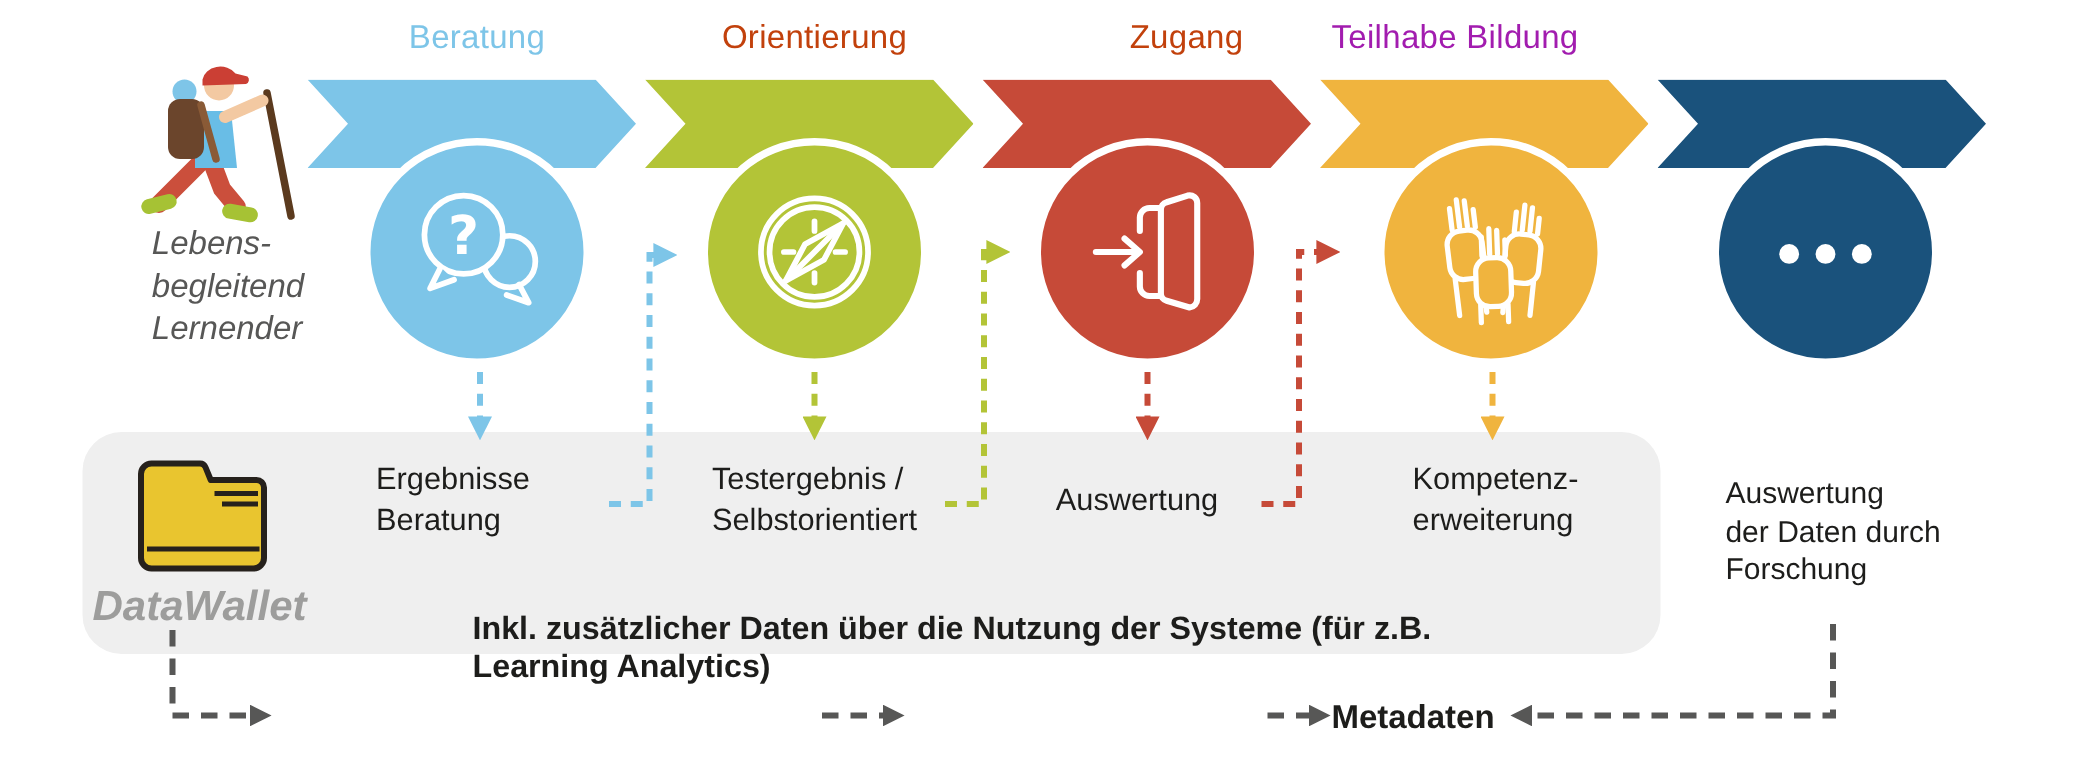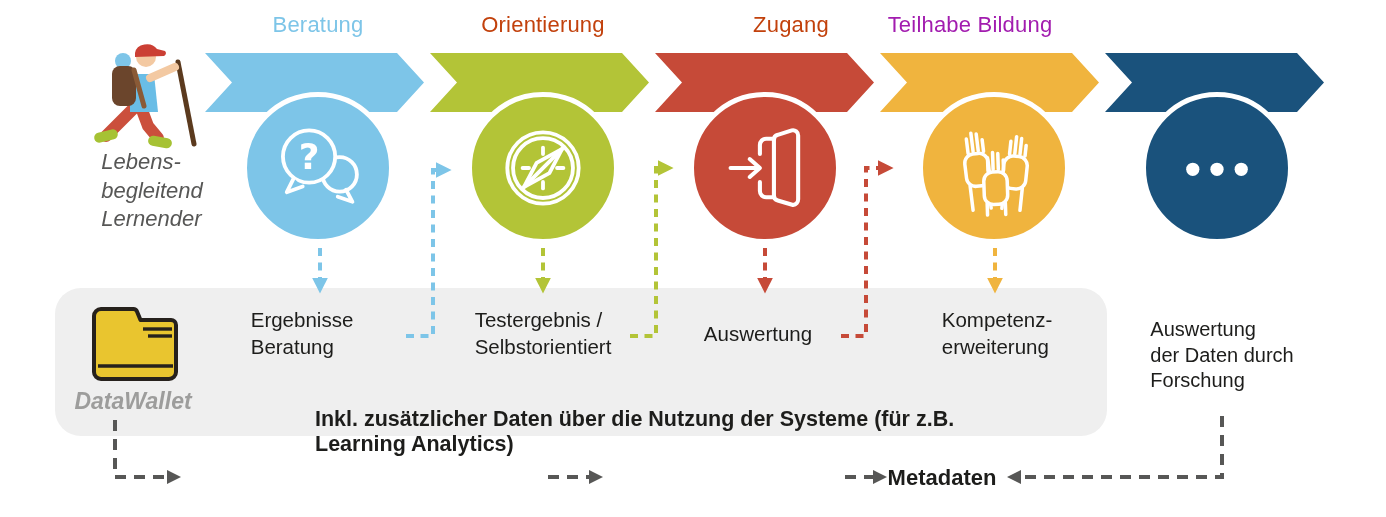--- a/index.html
+++ b/index.html
@@ -27,21 +27,21 @@
 
   .connectors{position:absolute;left:0;top:0;z-index:6;pointer-events:none;}
 
   .graybox{
     position:absolute;left:55px;top:288px;width:1052px;height:148px;
     background:#efefef;border-radius:26px;z-index:1;
   }
 
   .box-label{font-size:20.5px;line-height:1.3;z-index:7;}
   .note{top:407px;font-size:21.5px;font-weight:bold;z-index:7;}
-  .datawallet-label{top:388px;font-size:23px;font-weight:bold;font-style:italic;color:#9d9d9c;z-index:7;}
+  .datawallet-label{top:388px;font-size:28px;font-weight:bold;font-style:italic;color:#9d9d9c;z-index:7;}
   .persona-label{top:148px;font-size:22px;font-style:italic;line-height:1.3;color:#575756;z-index:2;margin-left:21px;}
   .research-label{top:317px;font-size:20px;line-height:1.28;z-index:7;}
   .svc{top:465px;font-size:22px;z-index:7;}
   .svc.bold{font-weight:bold;}
 </style>
 </head>
 <body>
 
 <div class="canvas">
 

